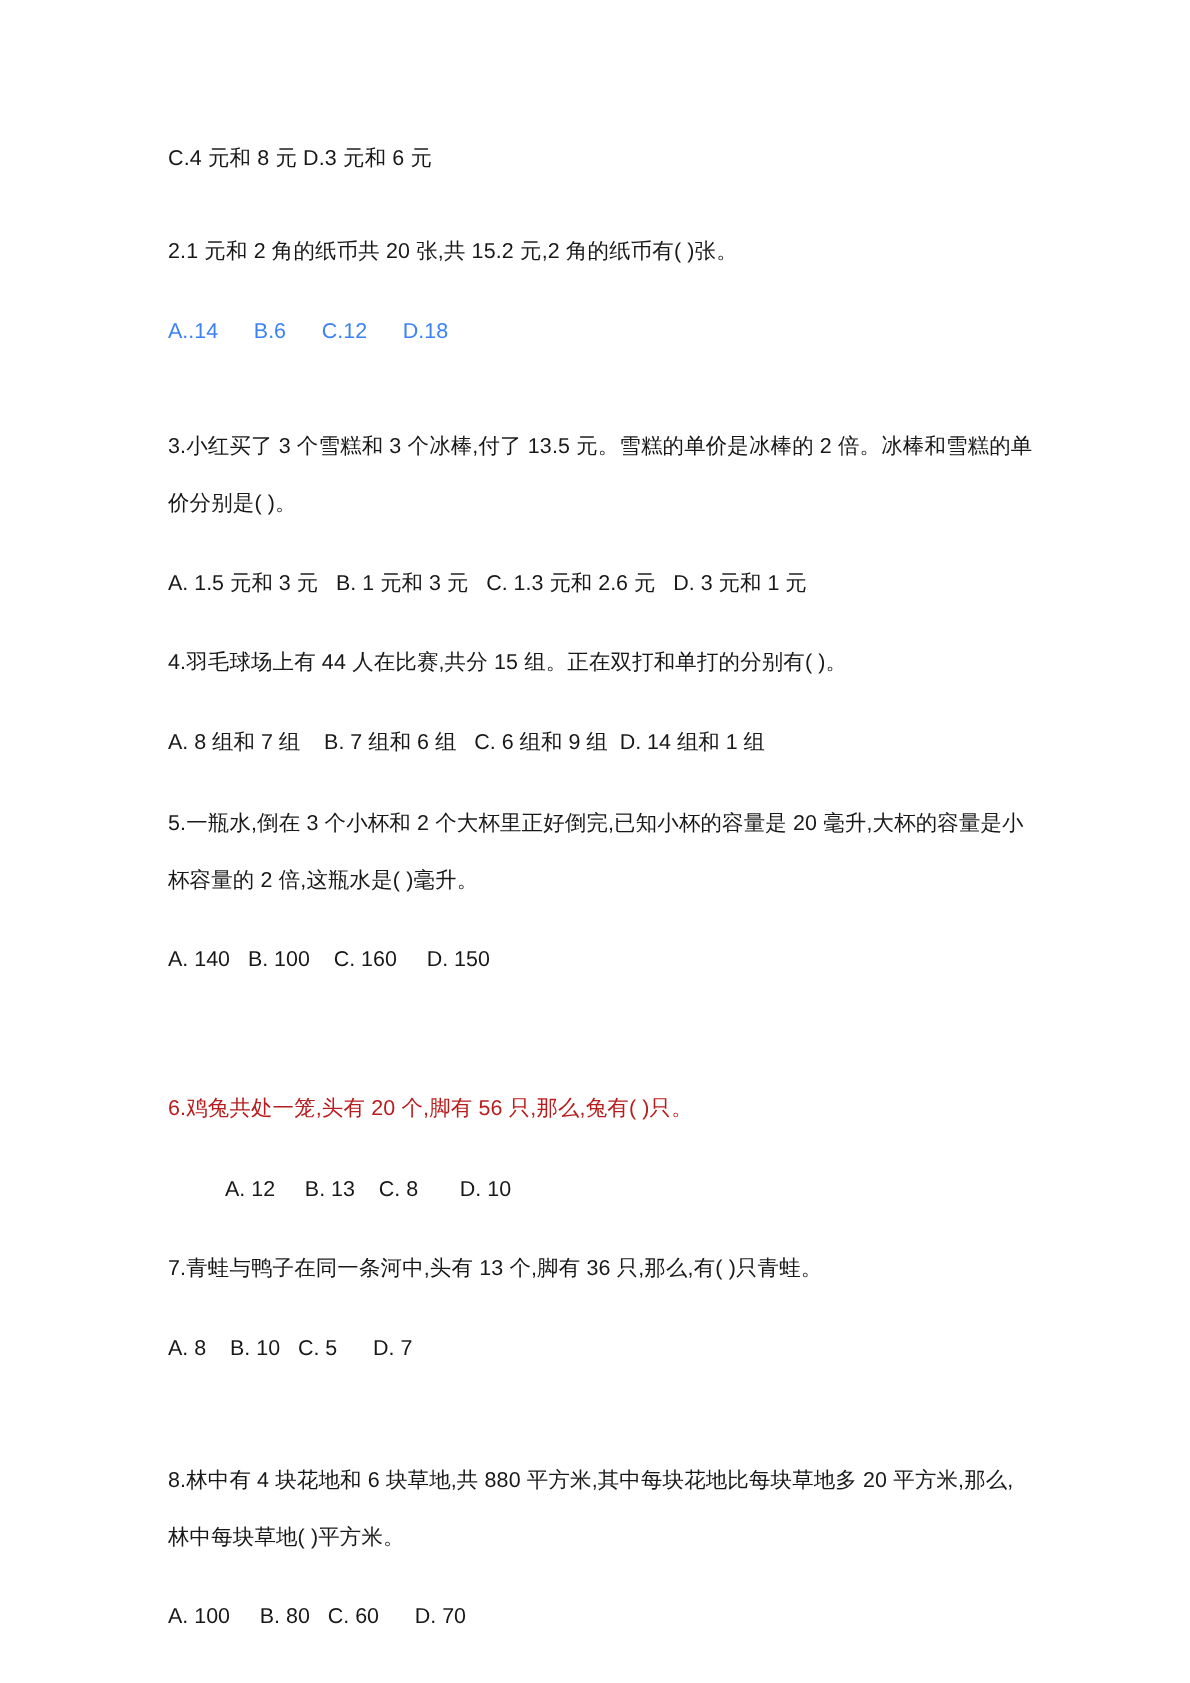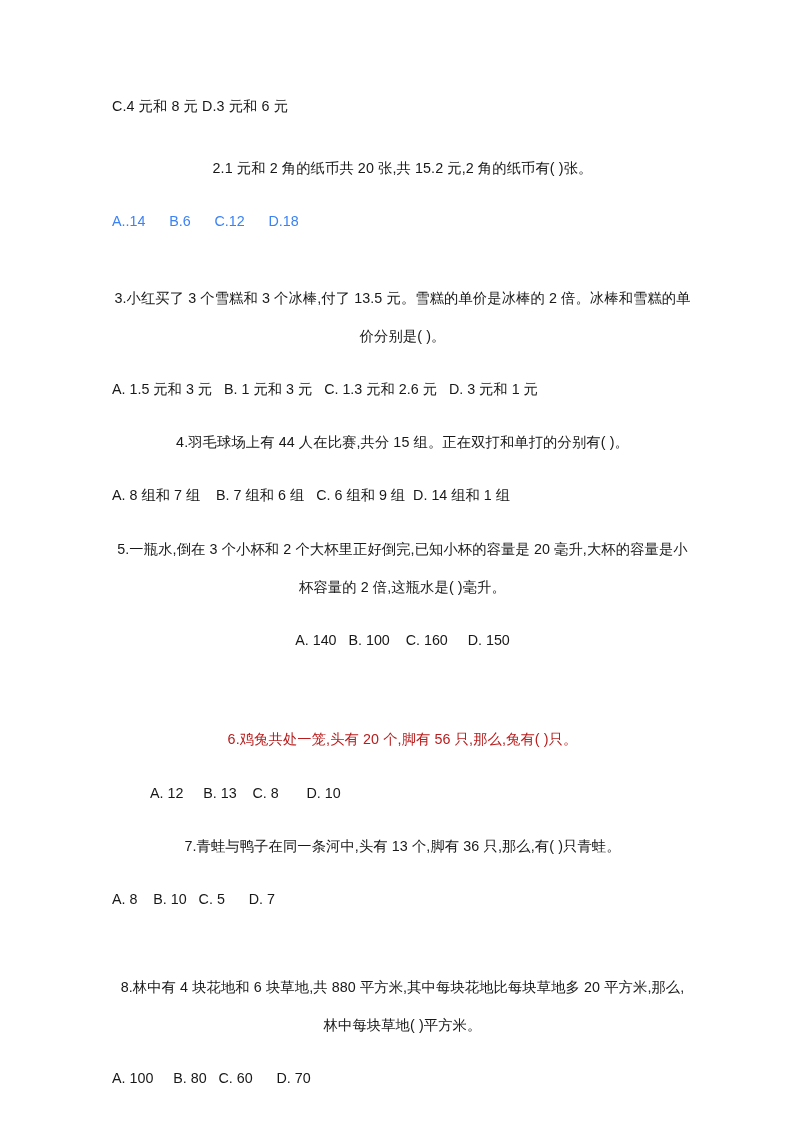--- a/index.html
+++ b/index.html
@@ -30,21 +30,20 @@
   .line {
     font-size: 14.3px;
     line-height: 17px;
     letter-spacing: 0.1px;
     color: #181818;
     white-space: nowrap;
     margin: 0;
   }
   .q-line {
     margin-bottom: 0;
-    text-align: center;
   }
   
   .gap-sm  { height: 21px; }
   .gap-md  { height: 22px; }
   .gap-lg  { height: 45px; }
   .gap-xl  { height: 56px; }
   .gap-xxl { height: 68px; }
 
   .opts {
     font-size: 14.3px;
@@ -88,21 +87,21 @@
     <p class="opts" style="color: rgb(24, 24, 24);">A. 8 组和 7 组    B. 7 组和 6 组   C. 6 组和 9 组  D. 14 组和 1 组</p>
   </div>
 
   <div class="gap-md"></div>
 
   <div>
     <p class="line q-line" style="color: rgb(24, 24, 24);">5.一瓶水,倒在 3 个小杯和 2 个大杯里正好倒完,已知小杯的容量是 20 毫升,大杯的容量是小</p>
     <div class="gap-sm"></div>
     <p class="line q-line" style="color: rgb(24, 24, 24);">杯容量的 2 倍,这瓶水是(      )毫升。</p>
     <div class="gap-md"></div>
-    <p class="opts" style="color: rgb(24, 24, 24); text-align: center;">A. 140   B. 100    C. 160     D. 150</p>
+    <p class="opts" style="color: rgb(24, 24, 24);">A. 140   B. 100    C. 160     D. 150</p>
   </div>
 
   <div class="gap-xxl"></div>
 
   <div>
     <p class="line q-line" style="color: #b91c1c;">6.鸡兔共处一笼,头有 20 个,脚有 56 只,那么,兔有(      )只。</p>
     <div class="gap-md"></div>
     <p class="opts" style="color: rgb(24, 24, 24); margin-left: 38px;">A. 12     B. 13    C. 8       D. 10</p>
   </div>
 

